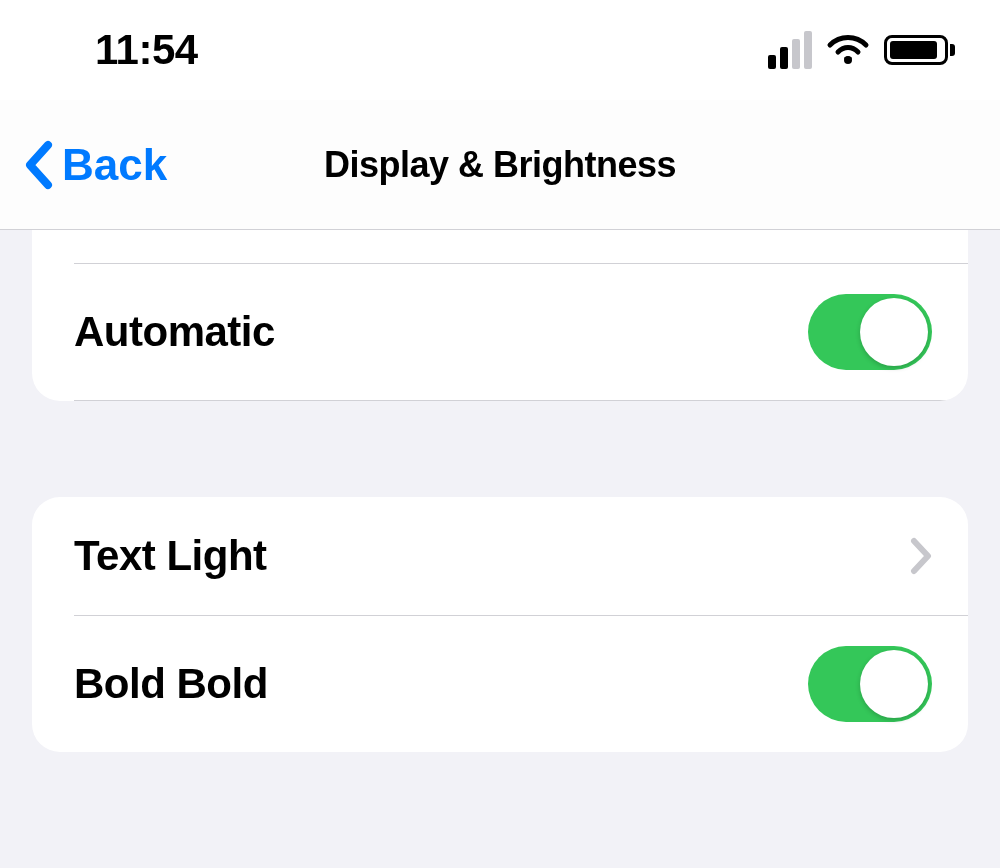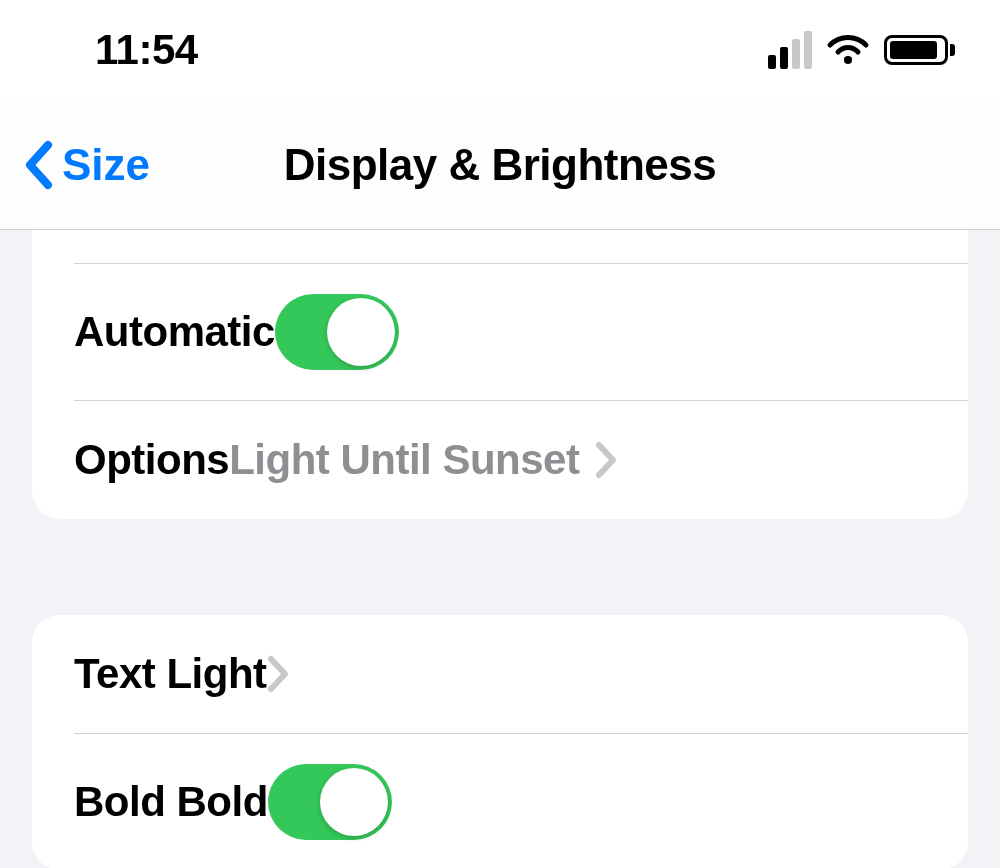--- a/index.html
+++ b/index.html
@@ -97,21 +97,21 @@
     }
     .back-chevron svg {
       width: 40px;
       height: 52px;
       display: block;
     }
     .nav-title {
       position: absolute;
       left: 50%;
       transform: translateX(-50%);
-      font-size: 44px;
+      font-size: 36px;
       font-weight: 800;
       letter-spacing: -0.5px;
     }
     .content {
       padding: 0 32px;
     }
     .section {
       background: #ffffff;
       border-radius: 28px;
       overflow: hidden;
@@ -120,20 +120,21 @@
       margin-top: 0;
       border-top-left-radius: 0;
       border-top-right-radius: 0;
     }
     .section.second {
       margin-top: 96px;
     }
     .row {
       display: flex;
       align-items: center;
+      justify-content: space-between;
       padding: 30px 36px 30px 42px;
       min-height: 118px;
     }
     .row-partial-top {
       height: 34px;
       border-bottom: 1px solid #d1d1d6;
       margin-left: 42px;
     }
     .divider {
       height: 1px;
@@ -210,47 +211,36 @@
   </div>
 </div>
 
 <div class="nav-bar">
   <div class="back-button">
     <span class="back-chevron">
       <svg viewBox="0 0 40 52" fill="none">
         <path d="M28 6 L10 26 L28 46" stroke="#007aff" stroke-width="8" stroke-linecap="round" stroke-linejoin="round"></path>
       </svg>
     </span>
-    <span>Size</span>
+    <span>Back</span>
   </div>
   <div class="nav-title">Display &amp; Brightness</div>
 </div>
 
 <div class="content">
 
   <div class="section first">
     <div class="row-partial-top"></div>
     <div class="row">
       <div class="row-label">Automatic</div>
       <div class="toggle">
         <div class="toggle-knob"></div>
       </div>
     </div>
     <div class="divider"></div>
-    <div class="row">
-      <div class="row-label">Options</div>
-      <div class="row-right">
-        <div class="row-value">Light Until Sunset</div>
-        <span class="chevron-right">
-          <svg viewBox="0 0 22 38" fill="none">
-            <path d="M4 4 L18 19 L4 34" stroke="#c7c7cc" stroke-width="6" stroke-linecap="round" stroke-linejoin="round"></path>
-          </svg>
-        </span>
-      </div>
-    </div>
   </div>
 
   <div class="section second">
     <div class="row">
       <div class="row-label">Text Light</div>
       <div class="row-right">
         <span class="chevron-right">
           <svg viewBox="0 0 22 38" fill="none">
             <path d="M4 4 L18 19 L4 34" stroke="#c7c7cc" stroke-width="6" stroke-linecap="round" stroke-linejoin="round"></path>
           </svg>

